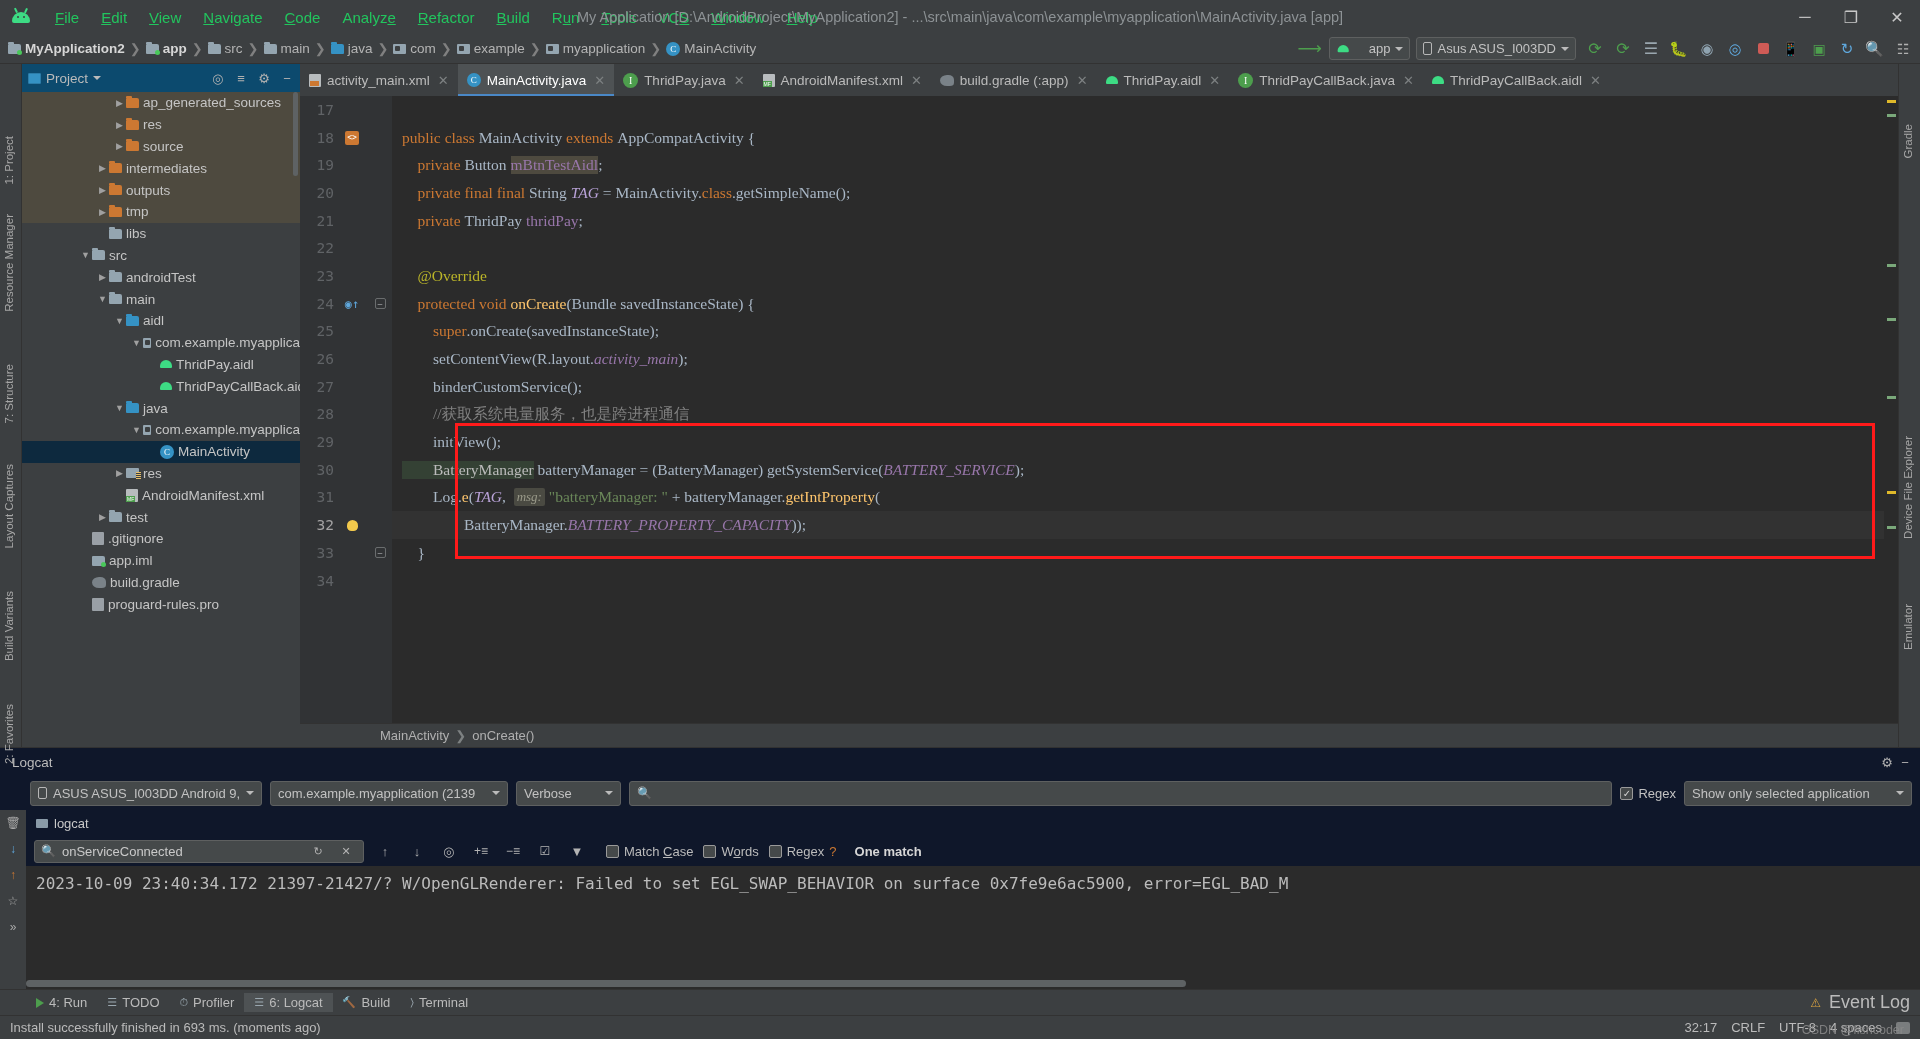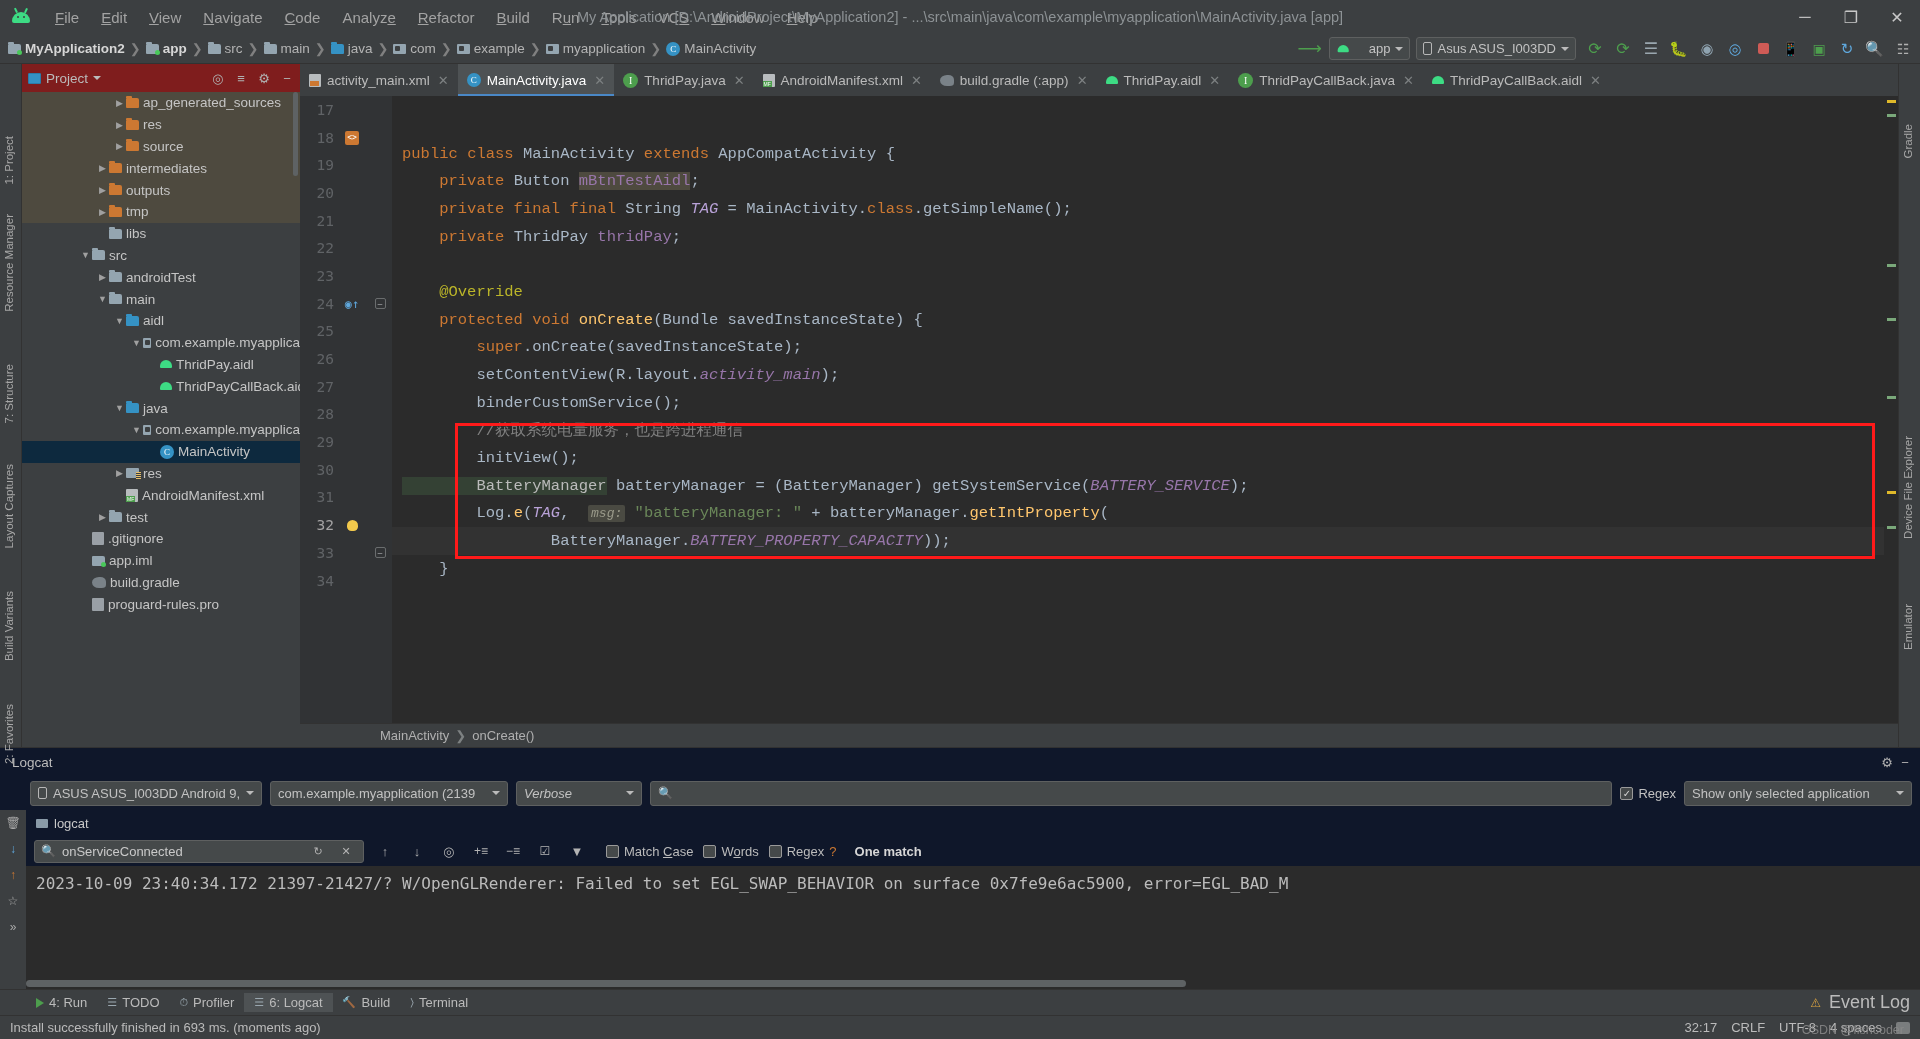--- a/index.html
+++ b/index.html
@@ -17,21 +17,21 @@
   .menubar { height: 34px; background: #3c3f41; display: flex; align-items: center;
              padding-left: 10px; flex: none; position: relative; }
   .android-logo { width: 22px; height: 14px; position: relative; margin-right: 12px; }
   .android-logo .head { position: absolute; left: 2px; top: 2px; width: 18px; height: 11px;
         background: #3ddc84; border-radius: 9px 9px 2px 2px; }
   .android-logo .ant1, .android-logo .ant2 { position:absolute; width:1.5px; height:5px; background:#3ddc84;
         top:-2px; }
   .android-logo .ant1 { left: 5px; transform: rotate(-25deg); }
   .android-logo .ant2 { left: 15px; transform: rotate(25deg); }
   .android-logo .eye { position:absolute; width:2px; height:2px; background:#3c3f41; border-radius:50%; top:6px;}
-  .menu-item { font-size: 15px; color: #a3a3a3; padding: 3px 11px; cursor: default;
+  .menu-item { font-size: 15px; color: #22c55e; padding: 3px 11px; cursor: default;
                white-space: nowrap; }
   .menu-item u { text-decoration: underline; }
   .win-title { position: absolute; left: 50%; transform: translateX(-50%);
                font-size: 14.5px; color: #8d9295; white-space: nowrap; }
   .win-controls { position: absolute; right: 0; top: 0; height: 34px; display: flex; align-items: center; }
   .win-btn { width: 46px; height: 34px; display: flex; align-items: center; justify-content: center;
              color: #c8c8c8; font-size: 16px; }
 
   
   .navbar { height: 30px; background: #3c3f41; display: flex; align-items: center;
@@ -68,21 +68,21 @@
   .body { flex: 1; display: flex; min-height: 0; }
   .leftstrip { width: 22px; background: #3c3f41; flex: none; position: relative;
                border-right: 1px solid #323232; }
   .vlabel { position: absolute; writing-mode: vertical-rl; transform: rotate(180deg);
             font-size: 11.5px; color: #a7a7a7; white-space: nowrap; left: 3px; }
 
   .rightstrip { width: 22px; background: #3c3f41; flex: none; position: relative;
                 border-left: 1px solid #323232; }
 
   
-  .project { width: 278px; background: #7f1d1d; display: flex; flex-direction: column; flex: none; }
+  .project { width: 278px; background: #0c4a6e; display: flex; flex-direction: column; flex: none; }
   .proj-header { height: 28px; display: flex; align-items: center; padding: 0 4px 0 6px;
                  font-size: 13.5px; color: #bbbbbb; gap: 5px; flex:none; }
   .sq-ic { width:13px; height:11px; background:#3592c4; border:1px solid #2c7ca8; border-radius:1px; }
   .proj-header .spacer { flex: 1; }
   .hicon { width: 18px; height: 18px; display:flex; align-items:center; justify-content:center;
            color:#b0b0b0; font-size: 13px; }
   .tree { flex: 1; overflow: hidden; background: #3c3f41; position: relative; font-size: 13.5px; }
   .trow { height: 21.8px; display: flex; align-items: center; white-space: nowrap; color: #c5c5c5; }
   .trow.hl { background: #4e4a3f; }
   .trow.sel { background: #0d293e; }
@@ -122,22 +122,22 @@
            font-family: "DejaVu Sans Mono", monospace; }
   .gline .num { width: 34px; text-align: right; }
   .gline.cur .num { color: #a4a3a3; }
   .gmark { margin-left: 8px; width: 20px; display:flex; align-items:center; justify-content:center;}
   .bulb { width:11px;height:11px;background:#f2c94c;border-radius:50% 50% 40% 40%; }
   .ovr-ic { width:14px;height:14px;background:#cc7832;border-radius:2px;color:#fff;font-size:8px;
             display:flex;align-items:center;justify-content:center;}
   .fold { width:11px;height:11px;border:1px solid #6a6d6e;border-radius:2px;color:#9a9d9e;font-size:9px;
           display:flex;align-items:center;justify-content:center; }
 
-  .code { flex: 1; position: relative; padding-top: 16px; overflow: hidden;
-          font-family: Liberation Mono, monospace; font-size: 15.5px; background: #2b2b2b; }
+  .code { flex: 1; position: relative; padding-top: 0px; overflow: hidden;
+          font-family: Liberation Serif, serif; font-size: 15.5px; background: #2b2b2b; }
   .cline { height: 27.7px; display: flex; align-items: center; white-space: pre; padding-left: 10px; }
   .cline.hlbg { background: #323232; }
   .kw { color: #cc7832; }
   .txt { color: #a9b7c6; }
   .fieldhl { color: #9876aa; background: #4e4a3f; }
   .field { color: #9876aa; }
   .ital { color: #9876aa; font-style: italic; }
   .static-it { color: #b9a2d8; font-style: italic; }
   .cmt { color: #808080; }
   .str { color: #6a8759; }
@@ -684,21 +684,21 @@
     <div class="lc-toolbar">
       <div class="lc-select" style="width:232px;">
         <span style="width:9px;height:12px;border:1.5px solid #b7b7b7;border-radius:2px;display:inline-block"></span>
         <span style="overflow:hidden;flex:1">ASUS ASUS_I003DD Android 9, /</span>
         <span class="caret"></span>
       </div>
       <div class="lc-select" style="width:238px;">
         <span style="overflow:hidden;flex:1">com.example.myapplication (2139</span>
         <span class="caret"></span>
       </div>
-      <div class="lc-select" style="width:126px;font-style:italic;">
+      <div class="lc-select" style="width:105px;">
         <span style="flex:1">Verbose</span>
         <span class="caret"></span>
       </div>
       <div class="lc-search">
         <span style="color:#9a9d9e;font-size:12px">🔍</span>
         <span></span>
       </div>
       <div style="display:flex;align-items:center;gap:5px;">
         <span class="chk on">✓</span>
         <span style="font-size:13px;color:#c2c2c2">Regex</span>

